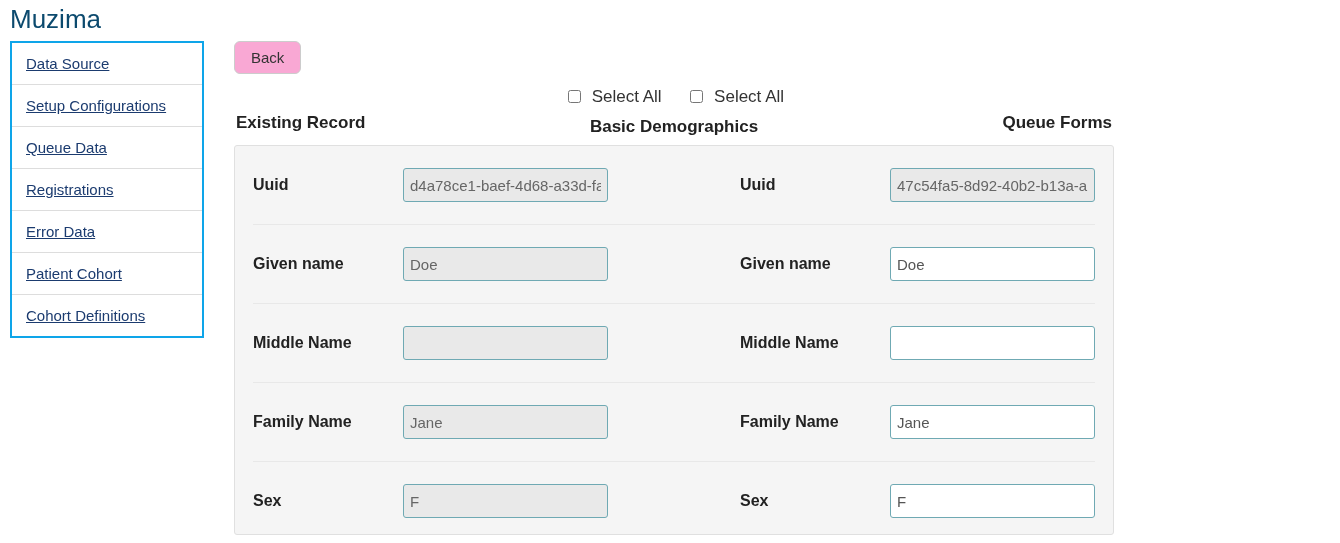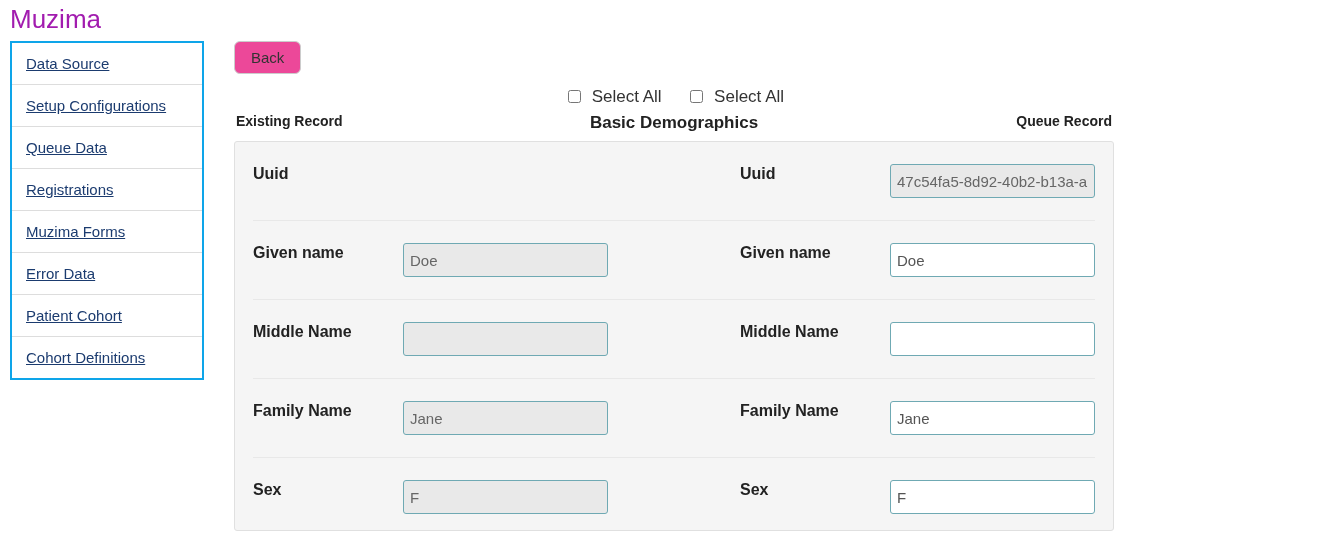--- a/index.html
+++ b/index.html
@@ -10,21 +10,21 @@
     color: #333;
     background: #fff;
     width: 1340px;
   }
   .page {
     padding: 4px 10px;
   }
   h2.page-title {
     font-size: 26px;
     font-weight: 400;
-    color: #a21caf;
+    color: #0c4a6e;
     margin: 0 0 6px 0;
   }
   .layout {
     display: flex;
     align-items: flex-start;
     gap: 30px;
   }
   .sidebar {
     width: 194px;
     flex-shrink: 0;
@@ -47,21 +47,21 @@
     font-weight: 700;
     text-decoration: none;
     color: #1b3b6f;
   }
   .main {
     flex: 1;
     min-width: 0;
     max-width: 880px;
   }
   .back-btn {
-    background: #ec4899;
+    background: #f9a8d4;
     border: 1px solid #ccc;
     border-radius: 6px;
     padding: 7px 16px;
     font-size: 15px;
     color: #333;
     cursor: pointer;
     margin-bottom: 12px;
   }
   .select-row {
     text-align: center;
@@ -74,42 +74,42 @@
     cursor: pointer;
   }
   .select-row input[type=checkbox] {
     transform: translateY(1px);
     margin-right: 6px;
   }
   .record-headers {
     display: flex;
     justify-content: space-between;
     font-weight: 700;
-    font-size: 14px;
+    font-size: 17px;
     color: #222;
     margin-bottom: 4px;
     padding: 0 2px;
   }
   .section {
     background: #f5f5f5;
     border: 1px solid #e0e0e0;
     border-radius: 3px;
     padding: 0 18px 10px 18px;
   }
   .section-title {
     text-align: center;
     font-weight: 700;
     font-size: 17px;
     color: #222;
     padding: 0 0 8px 0;
     margin-top: -20px;
   }
   .row {
     display: flex;
-    align-items: flex-start;
+    align-items: center;
     padding: 22px 0;
     border-bottom: 1px solid #e8e8e8;
     gap: 20px;
   }
   .row:last-child { border-bottom: none; padding-bottom: 6px;}
   .col-label {
     width: 130px;
     font-weight: 700;
     font-size: 16px;
     color: #222;
@@ -142,21 +142,20 @@
 
 <div class="page">
   <h2 class="page-title">Muzima</h2>
   <div class="layout">
     <div class="sidebar">
       <div class="nav-list">
         <a class="nav-item">Data Source</a>
         <a class="nav-item">Setup Configurations</a>
         <a class="nav-item">Queue Data</a>
         <a class="nav-item">Registrations</a>
-        <a class="nav-item">Muzima Forms</a>
         <a class="nav-item">Error Data</a>
         <a class="nav-item">Patient Cohort</a>
         <a class="nav-item">Cohort Definitions</a>
       </div>
     </div>
 
     <div class="main">
       <button class="back-btn">Back</button>
 
       <div class="select-row">
@@ -165,29 +164,30 @@
           <span>Select All</span>
         </label>
         <label>
           <input type="checkbox" style="">
           <span>Select All</span>
         </label>
       </div>
 
       <div class="record-headers">
         <span>Existing Record</span>
-        <span>Queue Record</span>
+        <span>Queue Forms</span>
       </div>
 
       <div class="section-title">Basic Demographics</div>
 
       <div class="section">
 
         <div class="row">
           <div class="col-label">Uuid</div>
+          <div class="col-input"><input class="field readonly" readonly="" value="d4a78ce1-baef-4d68-a33d-fa" style=""></div>
           <div class="spacer"></div>
           <div class="col-label">Uuid</div>
           <div class="col-input"><input class="field readonly" readonly="" value="47c54fa5-8d92-40b2-b13a-a" style=""></div>
         </div>
 
         <div class="row">
           <div class="col-label">Given name</div>
           <div class="col-input"><input class="field readonly" readonly="" value="Doe" style=""></div>
           <div class="spacer"></div>
           <div class="col-label">Given name</div>

